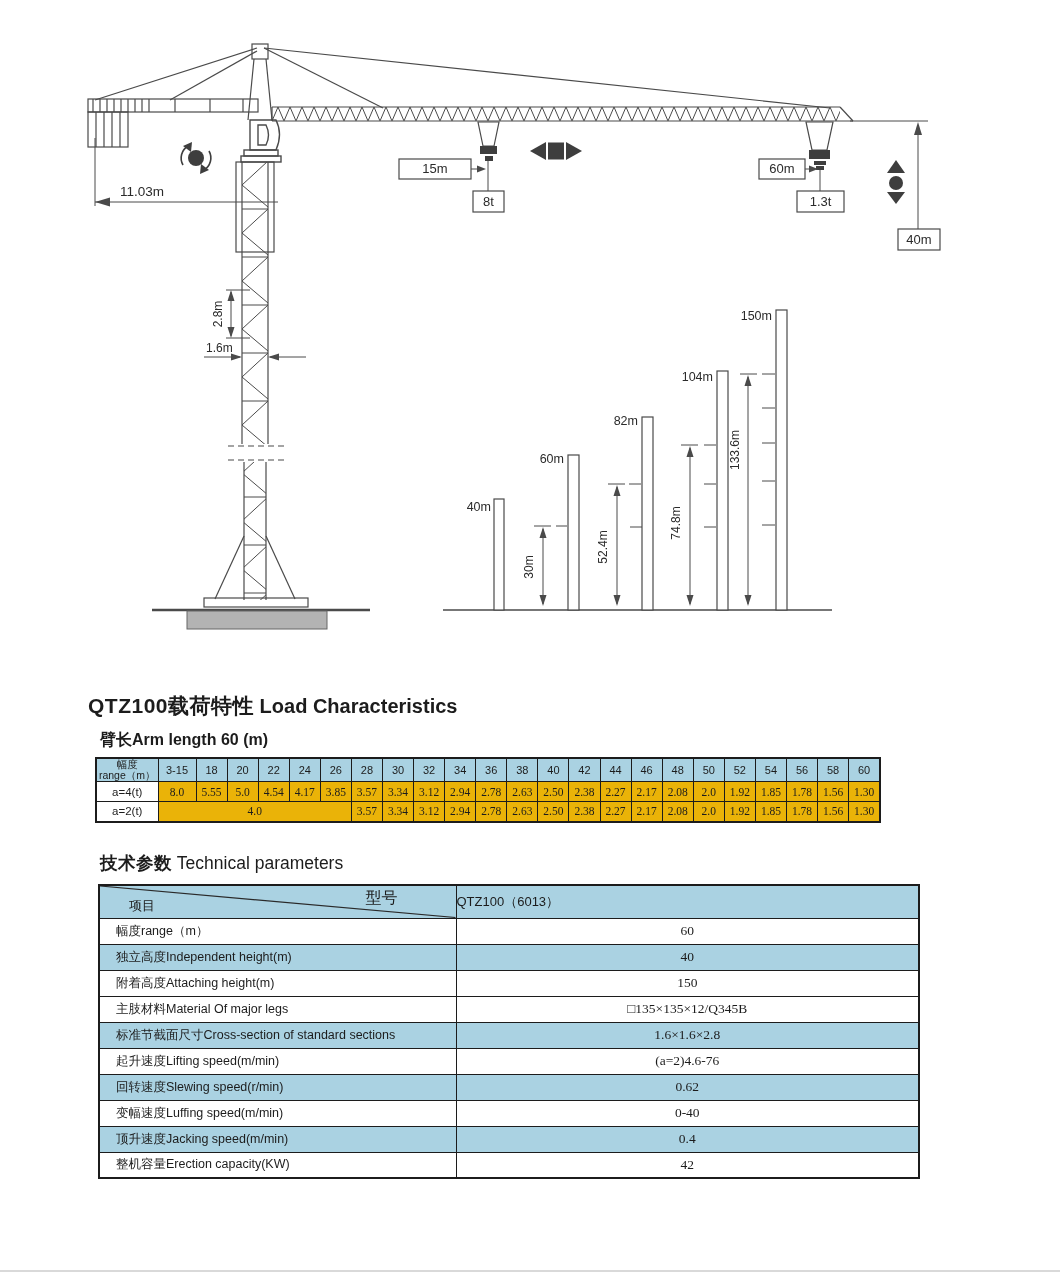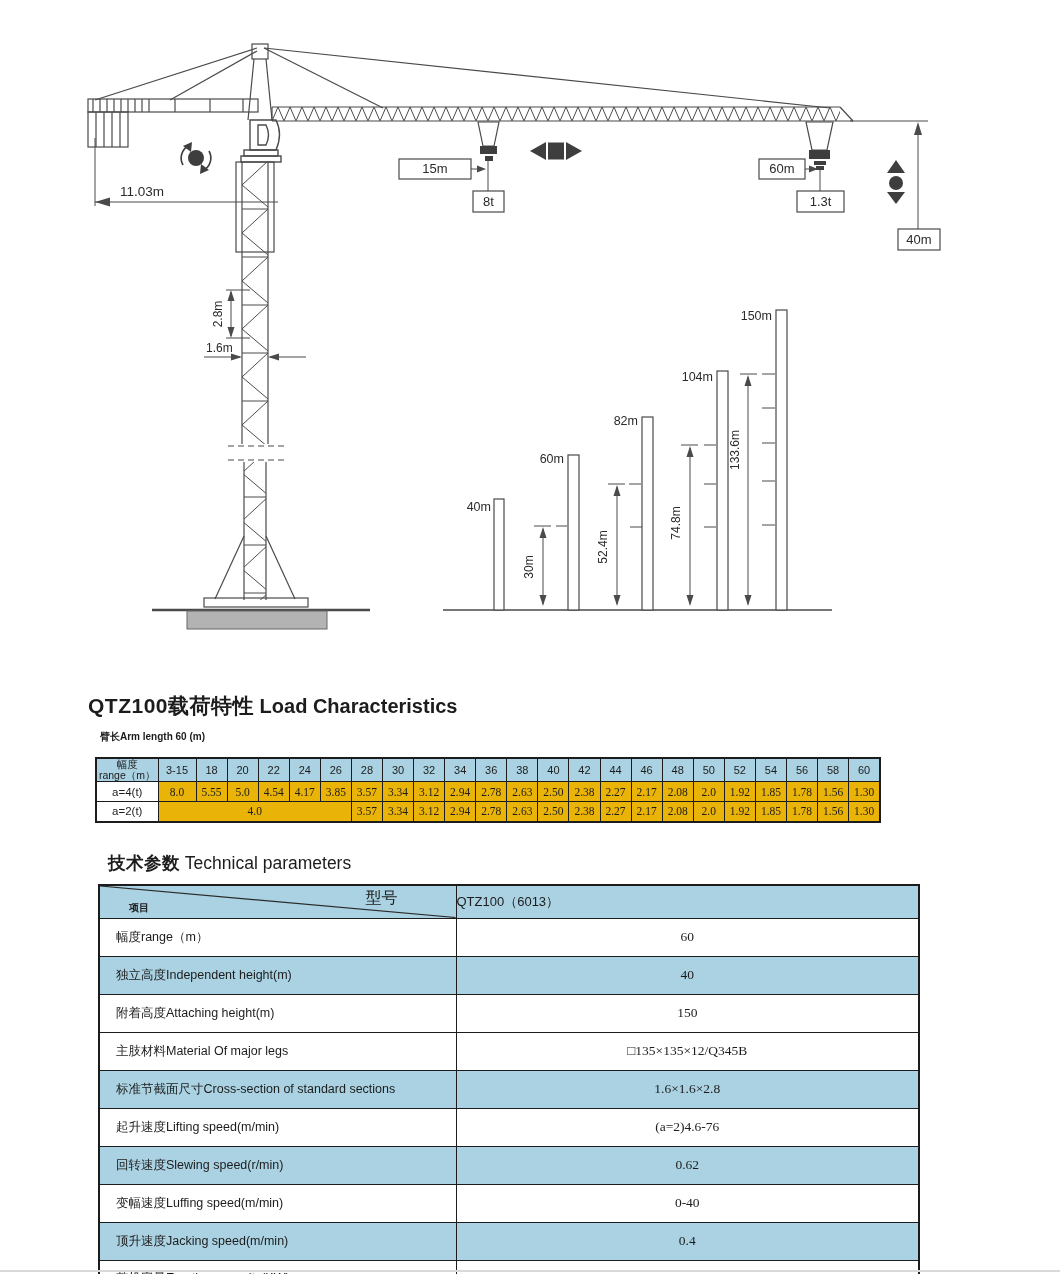--- a/index.html
+++ b/index.html
@@ -8,22 +8,22 @@
     width:1060px;height:1274px;position:relative;background:#ffffff;
     font-family:"Liberation Sans", sans-serif;color:#1c1c1c;overflow:hidden;
   }
   .crane-svg{position:absolute;left:0;top:0;}
   .crane-svg text{fill:#2b2b2b;font-family:"Liberation Sans",sans-serif;}
 
   .sec-title{position:absolute;white-space:nowrap;}
   #load-title{left:88px;top:692px;font-size:21px;}
   #load-title .zh{font-weight:700;letter-spacing:.5px;}
   #load-title .en{font-weight:700;font-size:20px;}
-  #arm-subtitle{left:100px;top:730px;font-size:10px;font-weight:700;}
-  #tech-title{left:100px;top:851px;font-size:17.5px;margin-left:8px;}
+  #arm-subtitle{left:100px;top:730px;font-size:16px;font-weight:700;}
+  #tech-title{left:100px;top:851px;font-size:17.5px;}
   #tech-title .zh{font-weight:700;letter-spacing:.5px;}
   #tech-title .en{font-weight:400;}
 
   table{border-collapse:collapse;}
   .blue{background:var(--blue);}
   .white{background:#ffffff;}
 
   
   .load-table{
     position:absolute;left:95px;top:757px;width:786px;table-layout:fixed;
@@ -39,25 +39,25 @@
   .load-table td.rowlabel{font-size:11.5px;background:#fff;}
   .load-table td.num{font-family:"Liberation Serif",serif;font-size:11.5px;background:#eab308;}
 
   
   .tech-table{
     position:absolute;left:98px;top:884px;width:822px;table-layout:fixed;
     border:2px solid var(--ink);
   }
   .tech-table th,.tech-table td{border:1.6px solid var(--ink);padding:0;}
   .tech-table thead tr{height:33px;}
-  .tech-table tbody tr{height:38px;}
+  .tech-table tbody tr{height:26px;}
   .diag-cell{position:relative;}
   .diag-svg{position:absolute;left:0;top:0;width:100%;height:100%;}
   .diag-svg line{stroke:#2a2a2a;stroke-width:1.2;}
-  .diag-item{position:absolute;left:29px;bottom:3px;font-size:10px;font-weight:700;}
+  .diag-item{position:absolute;left:29px;bottom:3px;font-size:13px;font-weight:400;}
   .diag-model{position:absolute;right:58px;top:2px;font-size:16px;font-weight:400;}
   .model-cell{font-weight:400;font-size:13px;text-align:left;}
   .tech-table td.label{font-size:12.5px;text-align:left;padding-left:16px;}
   .tech-table td.value{
     font-family:"Liberation Serif",serif;font-size:13.5px;text-align:center;
   }
   .bottom-rule{position:absolute;left:0;top:1270px;width:1060px;height:2px;background:#d9d9d9;}
   .sym{fill:var(--dark);}
 </style>
 </head>

